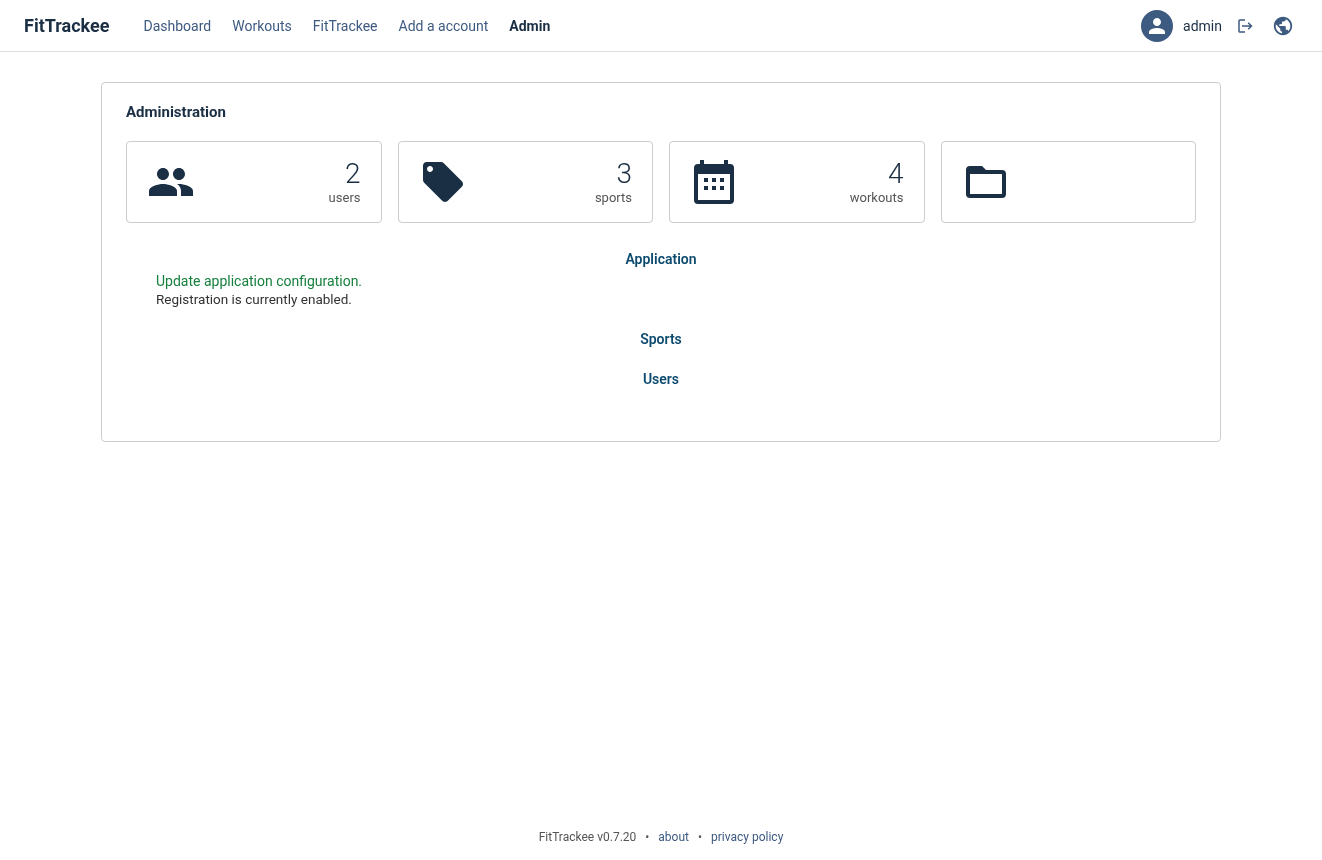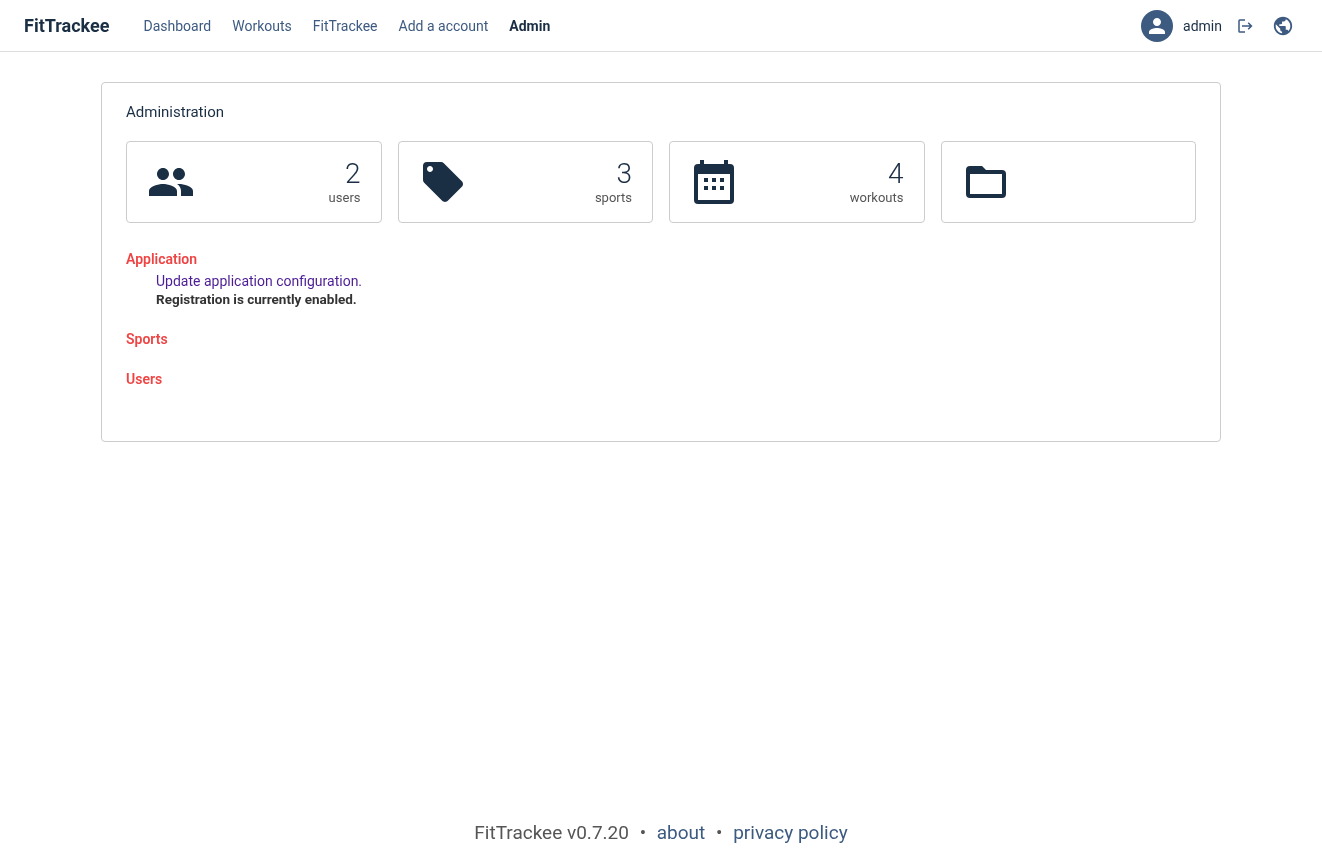--- a/index.html
+++ b/index.html
@@ -94,21 +94,21 @@
     .admin-card {
       border: 1px solid #ccc;
       border-radius: 4px;
       padding: 20px 24px 30px;
       max-width: 1120px;
       margin: 0 auto;
     }
 
     .admin-card-title {
       font-size: 15px;
-      font-weight: 400;
+      font-weight: 700;
       color: #1a2e44;
       margin-bottom: 20px;
     }
 
     
     .stats-row {
       display: flex;
       gap: 16px;
       margin-bottom: 28px;
     }
@@ -157,49 +157,50 @@
     }
 
     
     .section {
       margin-bottom: 24px;
     }
 
     .section-title {
       font-size: 14px;
       font-weight: 600;
-      color: #ef4444;
+      color: #0c4a6e;
       margin-bottom: 6px;
+      text-align: center;
     }
 
     .section-content {
       padding-left: 30px;
     }
 
     .section-link {
-      color: #4c1d95;
+      color: #15803d;
       text-decoration: none;
       cursor: pointer;
     }
 
     .section-text {
       color: #333;
       font-size: 13.5px;
       margin-top: 2px;
     }
 
     .section-text strong {
-      font-weight: 700;
+      font-weight: 400;
     }
 
     
     footer {
       text-align: center;
       padding: 16px;
-      font-size: 19px;
+      font-size: 12px;
       color: #555;
       border-top: none;
     }
 
     footer a {
       color: #3d5a80;
       text-decoration: none;
     }
 
     footer .dot {

